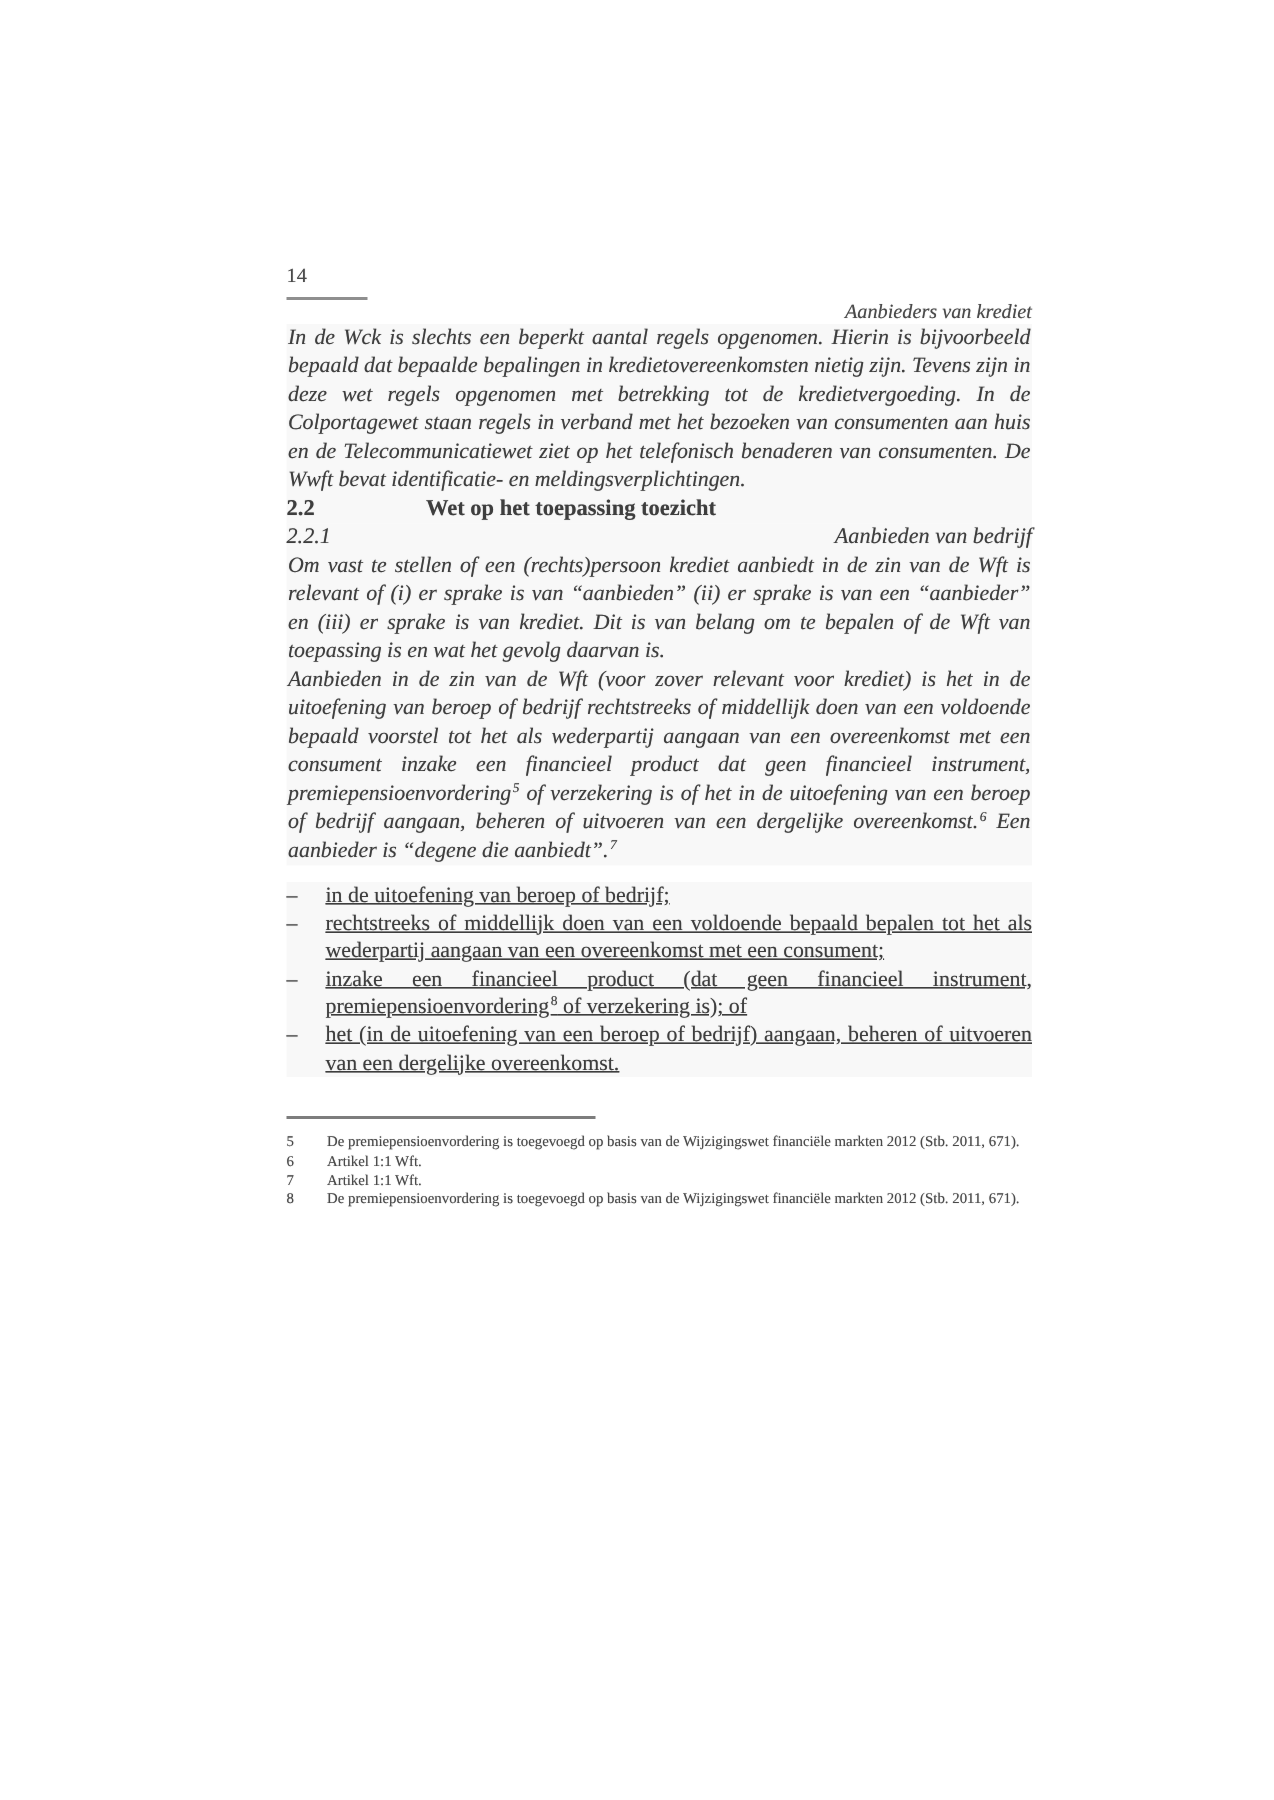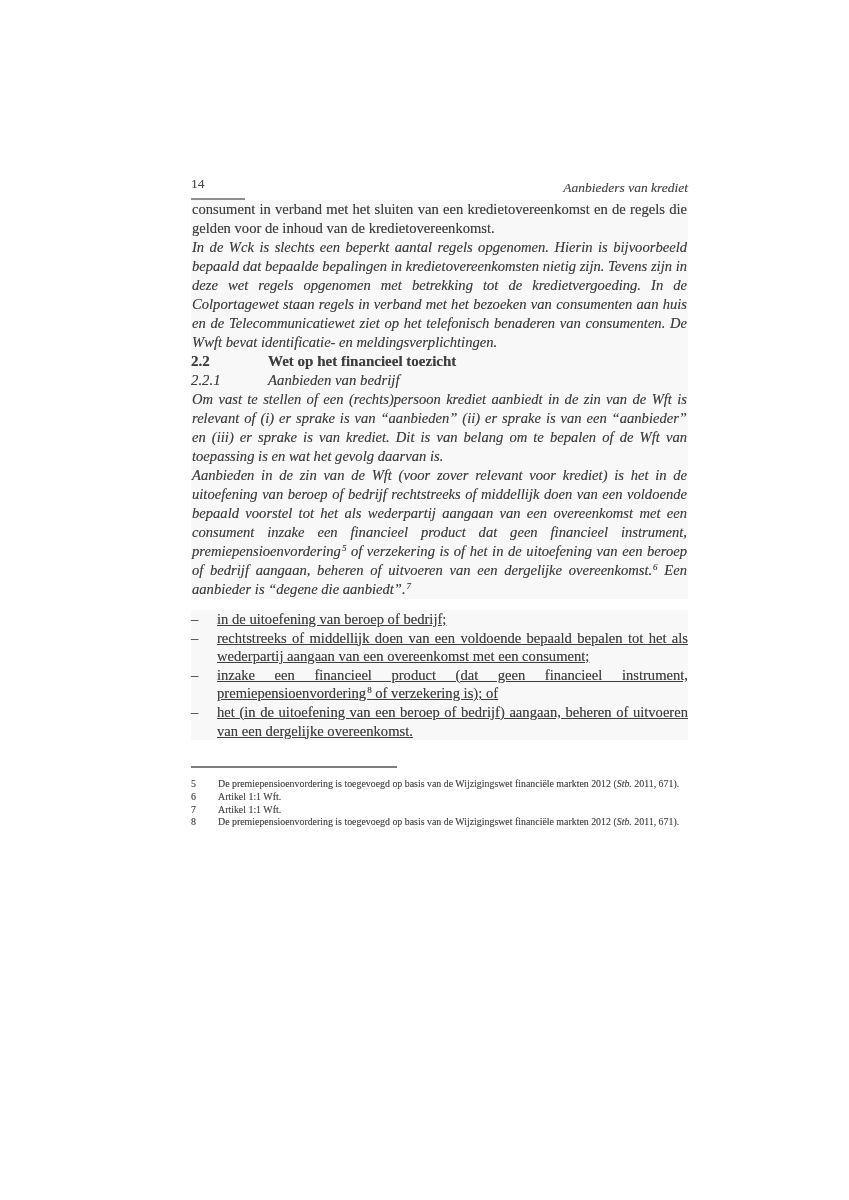--- a/index.html
+++ b/index.html
@@ -6,74 +6,73 @@
   .page {
     position:relative; width:849px; height:1200px; margin:0 auto;
     background:#ffffff; overflow:hidden;
     font-family:"Liberation Serif", serif;
     color:#3e3e3e;
     text-shadow:0 0 0.6px rgba(70,70,70,0.55);
   }
   .sheet { position:absolute; left:191px; top:176px; width:497px; }
 
   
-  .pagehead { display:flex; justify-content:space-between; align-items:center;
+  .pagehead { display:flex; justify-content:space-between; align-items:flex-start;
               font-size:13.5px; line-height:16px; color:#4a4a4a; }
   .pgnum-rule { width:54px; height:2px; background:#8f8f8f; margin-top:6px; }
-  .runhead { font-style:italic; }
+  .runhead { font-style:italic;margin-top:24px; }
 
   
   .blk { background:rgba(110,110,110,0.05); }
   p.body { font-size:14.6px; line-height:19px; text-align:justify;
            margin:0; padding:0 1px; }
-  .mt27 { margin-top:27px; } .mt19 { margin-top:19px; } .mt16 { margin-top:16px; }
+  .mt27 { margin-top:27px; } .mt19 { margin-top:19px;gap:16px; } .mt16 { margin-top:16px; }
   .mt13 { margin-top:13px;font-style:italic; } .mt12 { margin-top:12px;font-style:italic; }
 
   .h2 { display:flex; font-weight:bold; font-size:15px; line-height:19px; margin:0; }
   .h2 .num { width:77px; flex:none; }
-  .h3 { display:flex; font-style:italic; font-size:14.8px; line-height:19px; margin:0; }
+  .h3 { display:flex; font-style:italic; font-size:14.8px; line-height:19px; margin:0;justify-content:space-between; }
   .h3 .num { width:77px; flex:none; }
 
   sup { font-size:9px; line-height:0; vertical-align:baseline;
         position:relative; top:-5px; margin-left:1px; }
 
   .bullets { margin:11px 0 0 0; }
   .bullet { display:flex; font-size:14.6px; line-height:18.6px; }
   .bullet .dash { width:26px; flex:none; }
   .bullet .btext { flex:1; text-align:justify;text-decoration:underline; }
 
   
   .fnrule { width:206px; height:2px; background:#7d7d7d; margin-top:26px; }
   .footnotes { margin-top:10px; font-size:9.9px; line-height:12.7px; color:#4a4a4a; }
   .fn { display:flex; }
   .fn .fnum { width:27px; flex:none; }
   .fn .ftext { flex:1; }
-  .it { font-style:italic; }
+  .it { }
 </style>
 </head>
 <body>
 
 <div class="page">
   <div class="sheet">
 
     <div class="pagehead">
       <div>
         <span>14</span>
         <div class="pgnum-rule"></div>
       </div>
       <span class="runhead">Aanbieders van krediet</span>
     </div>
 
-    <p class="body blk mt27">consument in verband met het sluiten van een kredietovereenkomst en de regels die gelden voor de inhoud van de kredietovereenkomst.</p>
 
     <p class="body blk mt13">In de Wck is slechts een beperkt aantal regels opgenomen. Hierin is bijvoorbeeld bepaald dat bepaalde bepalingen in kredietovereenkomsten nietig zijn. Tevens zijn in deze wet regels opgenomen met betrekking tot de kredietvergoeding. In de Colportagewet staan regels in verband met het bezoeken van consumenten aan huis en de Telecommunicatiewet ziet op het telefonisch benaderen van consumenten. De Wwft bevat identificatie- en meldingsverplichtingen.</p>
 
     <div class="h2 blk mt19">
       <span class="num">2.2</span>
-      <span>Wet op het financieel toezicht</span>
+      <span>Wet op het toepassing toezicht</span>
     </div>
 
     <div class="h3 blk mt16">
       <span class="num">2.2.1</span>
       <span>Aanbieden van bedrijf</span>
     </div>
 
     <p class="body blk mt13">Om vast te stellen of een (rechts)persoon krediet aanbiedt in de zin van de Wft is relevant of (i) er sprake is van “aanbieden” (ii) er sprake is van een “aanbieder” en (iii) er sprake is van krediet. Dit is van belang om te bepalen of de Wft van toepassing is en wat het gevolg daarvan is.</p>
 
     <p class="body blk mt12"><span>Aanbieden in de zin van de Wft (voor zover relevant voor krediet) is het in de uitoefening van beroep of bedrijf rechtstreeks of middellijk doen van een voldoende bepaald voorstel tot het als wederpartij aangaan van een overeenkomst met een consument inzake een financieel product dat geen financieel instrument, premiepensioenvordering</span><sup>5</sup><span> of verzekering is of het in de uitoefening van een beroep of bedrijf aangaan, beheren of uitvoeren van een dergelijke overeenkomst.</span><sup>6</sup><span> Een aanbieder is “degene die aanbiedt”.</span><sup>7</sup></p>

